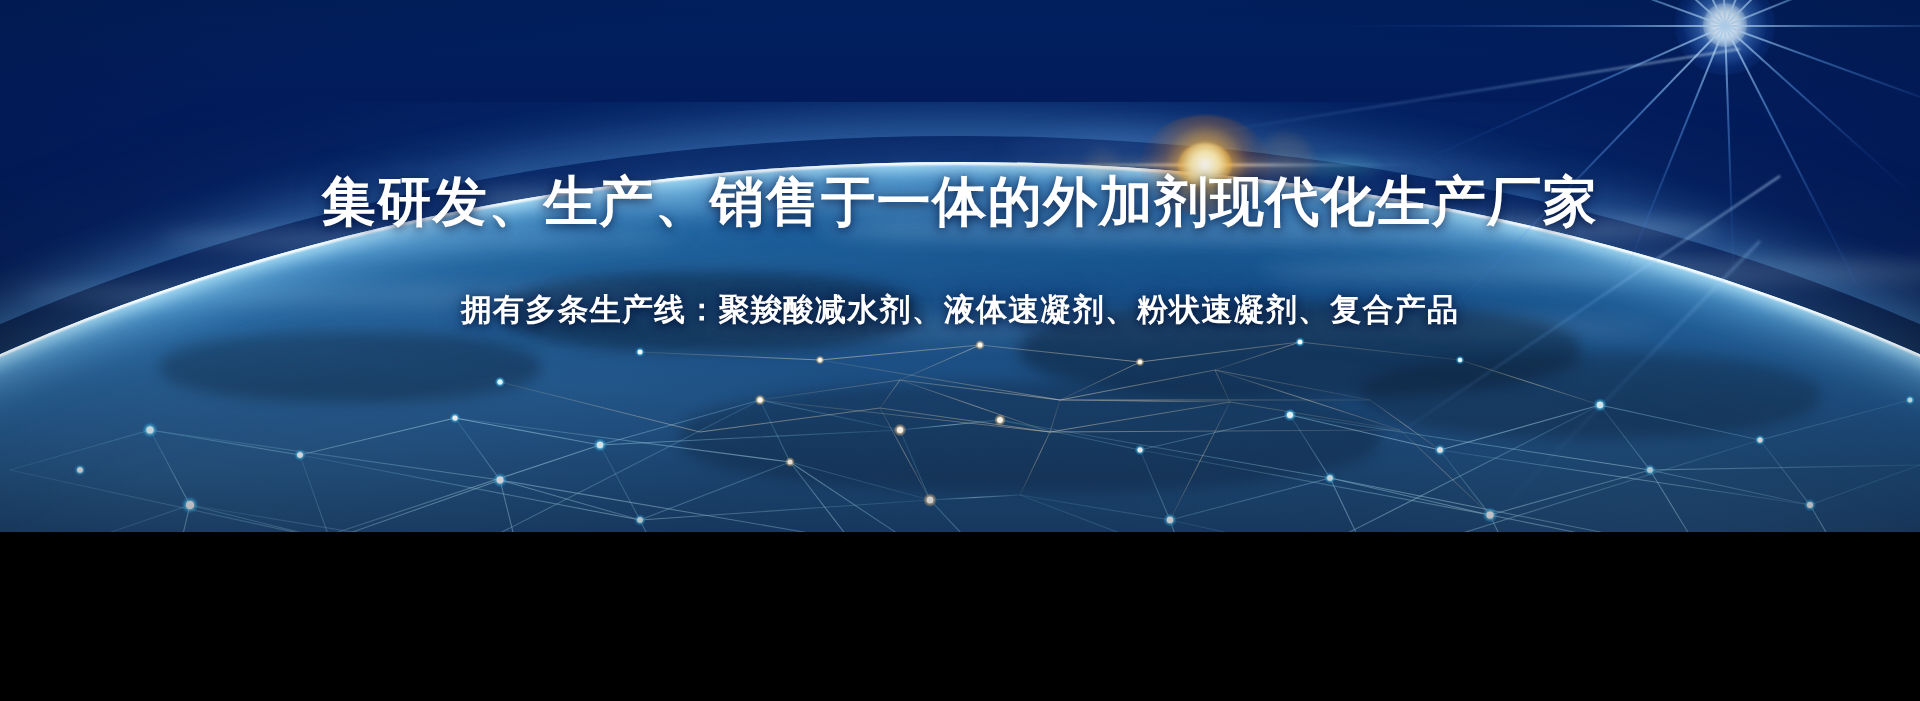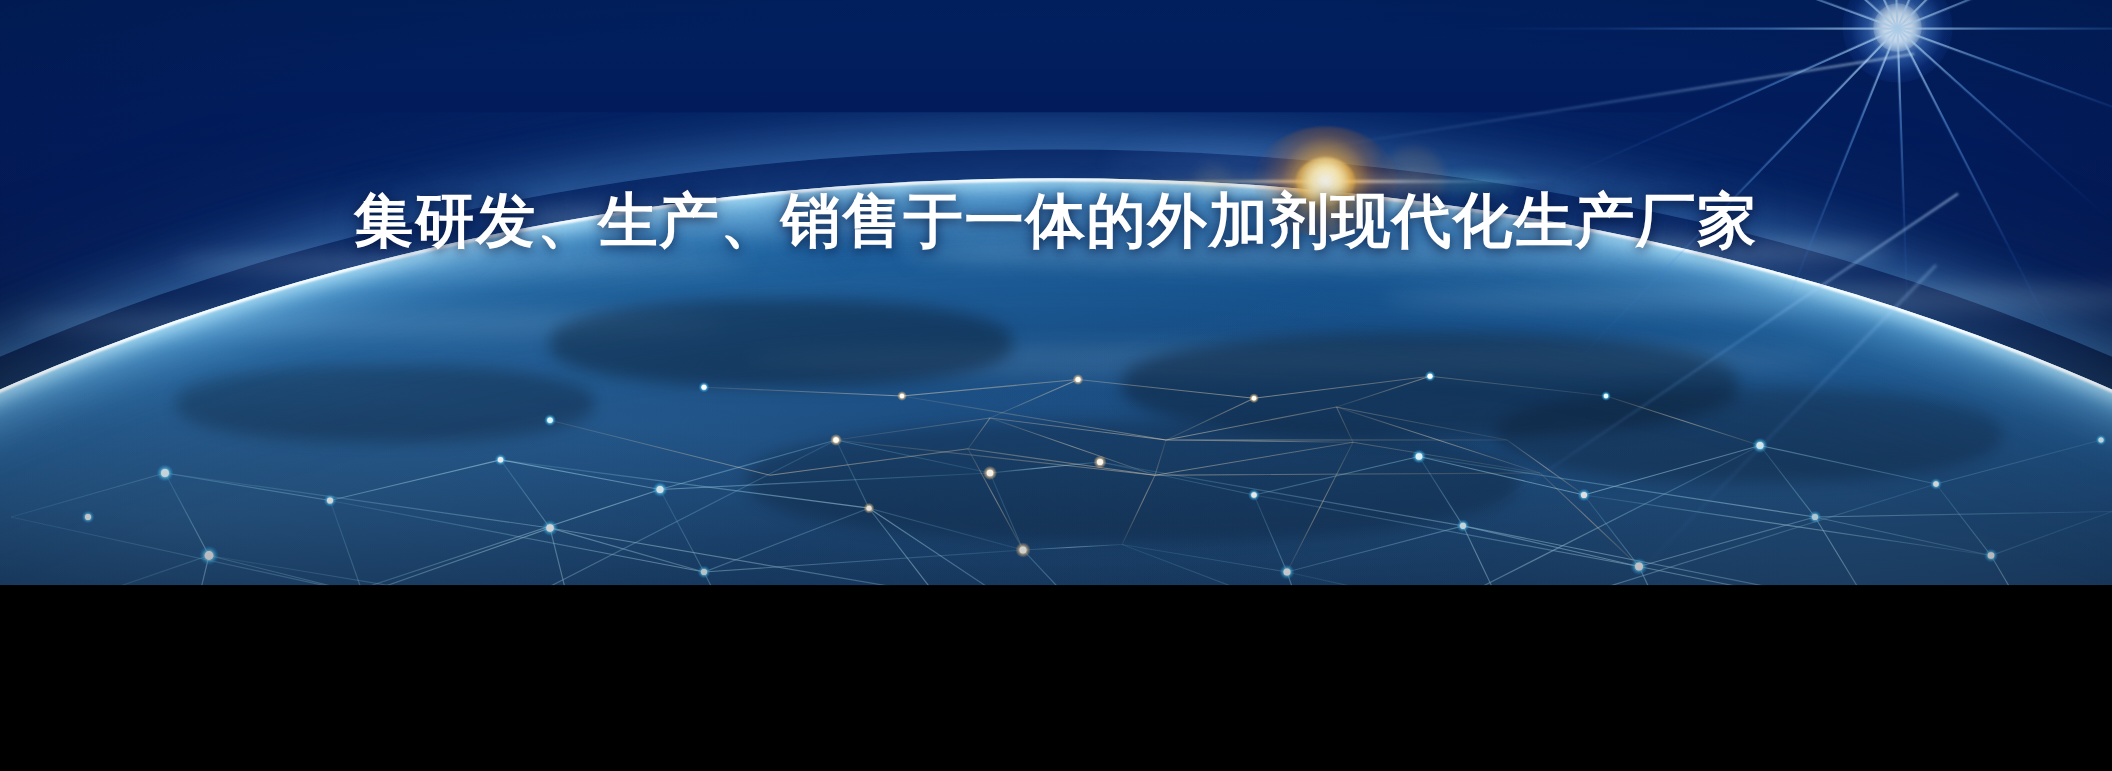--- a/index.html
+++ b/index.html
@@ -548,15 +548,16 @@
 
   <div style="position:absolute; left:1005px; top:120px; width:230px; height:56px;
               border-radius:50%;
               background: radial-gradient(ellipse, rgba(120,170,235,0.16) 0%, rgba(90,140,215,0.07) 55%, rgba(60,110,190,0) 100%);
               filter: blur(7px);"></div>
 
   <div class="vignette"></div>
 
   <div class="text-layer">
     <h1 class="headline">集研发、生产、销售于一体的外加剂现代化生产厂家</h1>
+    <p class="subtitle">拥有多条生产线：聚羧酸减水剂、液体速凝剂、粉状速凝剂、复合产品</p>
   </div>
 
 </div>
 
 </body></html>

